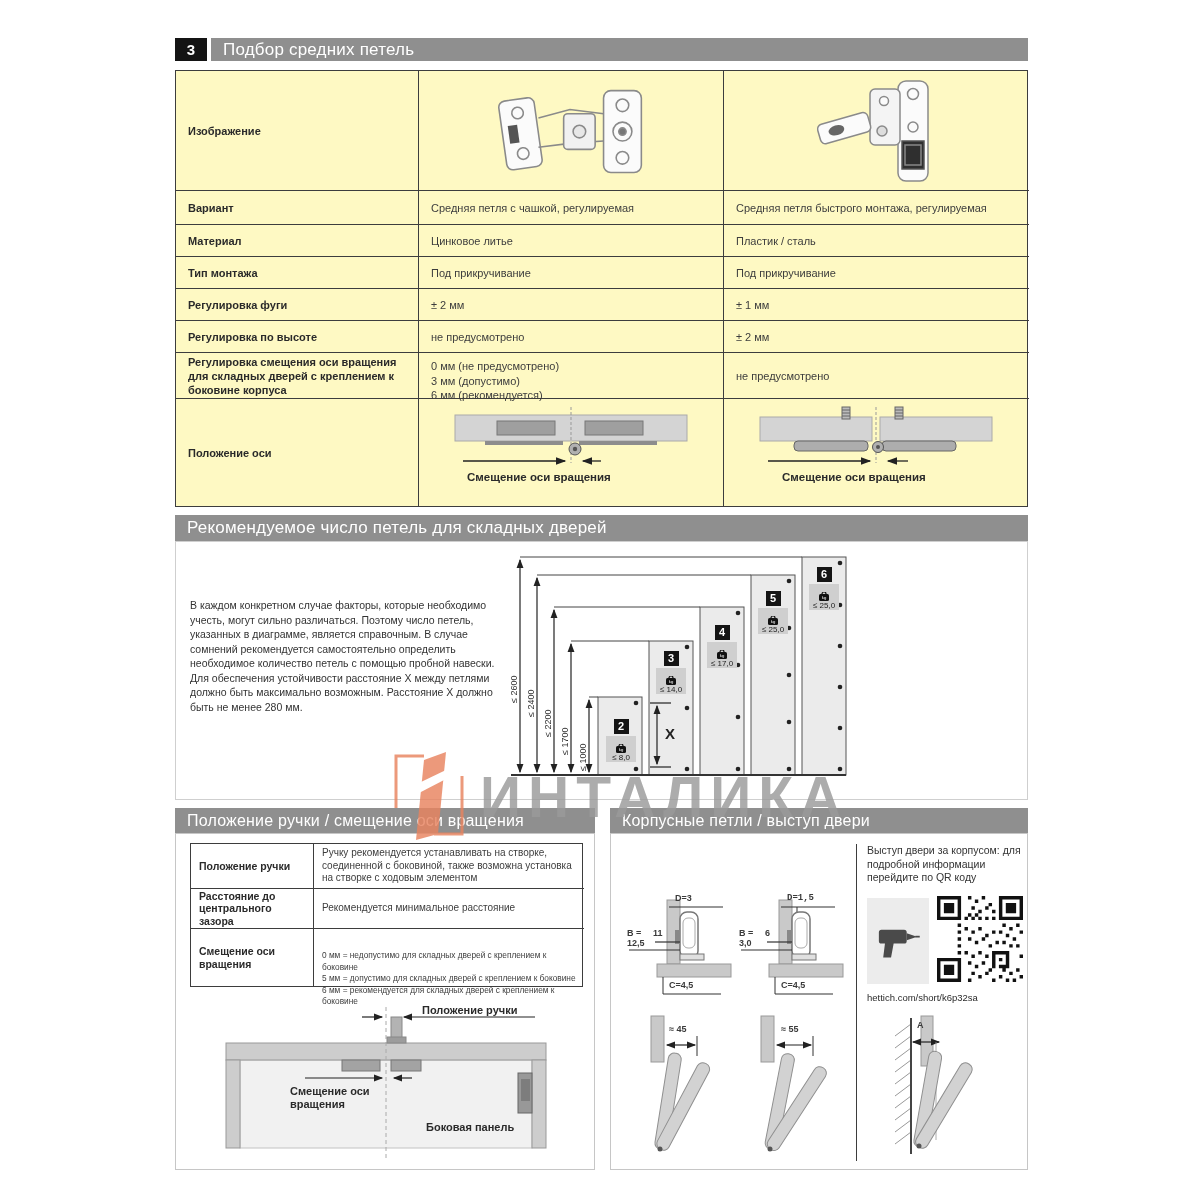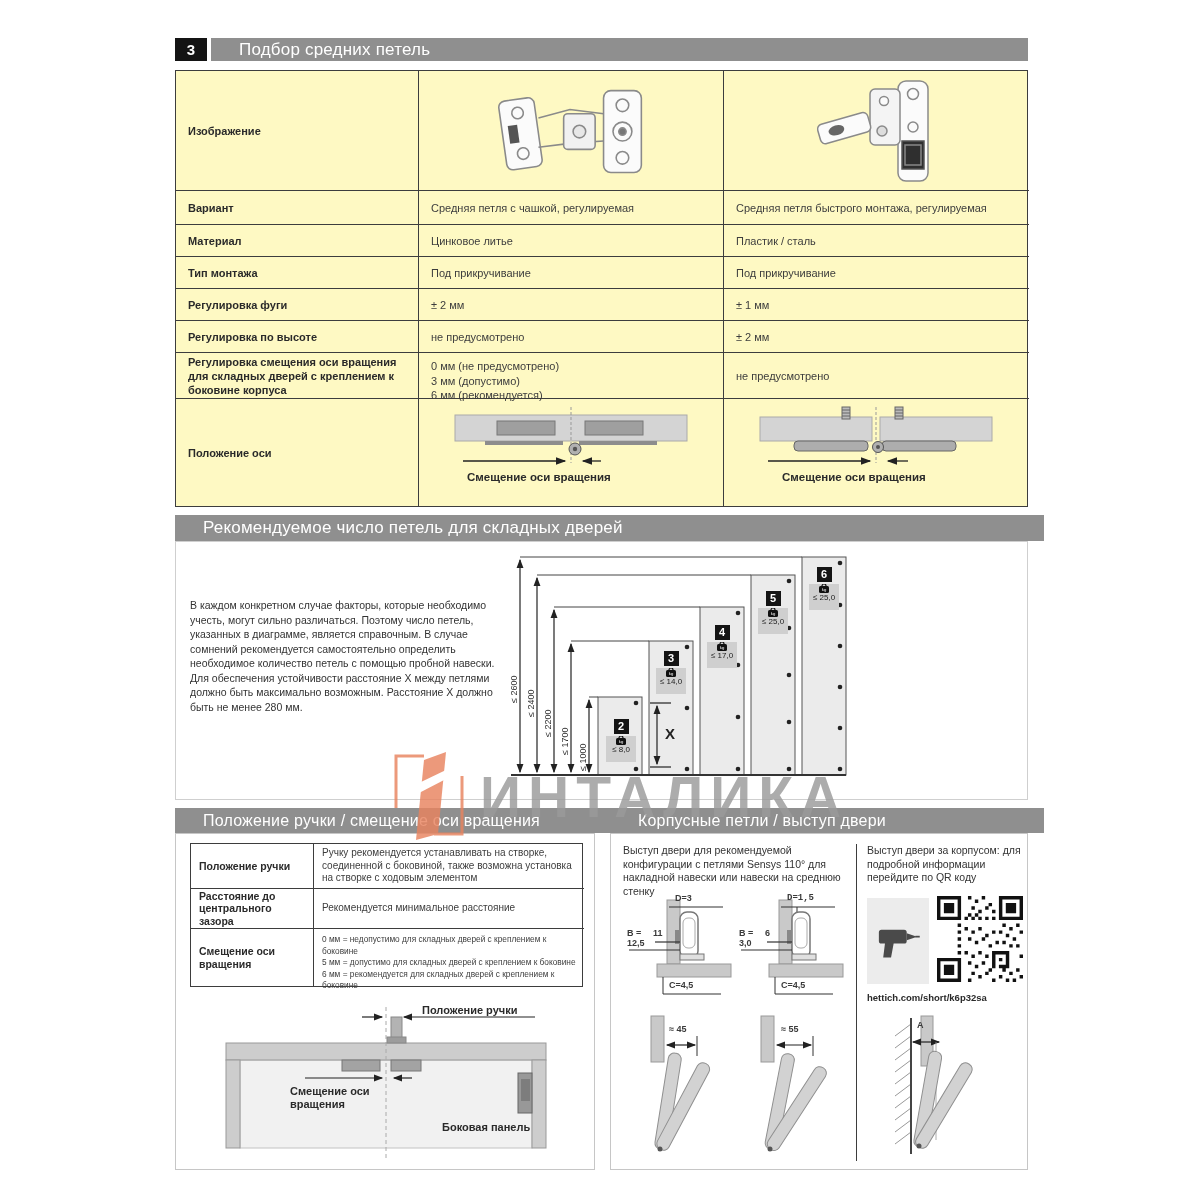--- a/index.html
+++ b/index.html
@@ -1,21 +1,21 @@
 <!DOCTYPE html>
 <html><head>
 <meta charset="utf-8">
 <style>
   html,body{margin:0;padding:0;background:#fff;}
   .page{position:relative;width:1200px;height:1200px;background:#fff;
         font-family:"Liberation Sans",sans-serif;color:#333;overflow:hidden;}
   .abs{position:absolute;}
   
   .hdrbar{background:#8f8f8f;color:#fff;font-size:17px;display:flex;align-items:center;
-          padding-left:28px;letter-spacing:.2px;}
+          padding-left:12px;letter-spacing:.2px;}
   .numbox{background:#141414;color:#fff;font-weight:bold;font-size:15px;
           display:flex;align-items:center;justify-content:center;}
   
   .t1{display:grid;grid-template-columns:243px 305px 305px;
       grid-template-rows:120px 34px 32px 32px 32px 32px 46px 107px;
       border:1px solid #3d3d3d;box-sizing:border-box;background:#fef9c3;}
   .t1 > div{box-sizing:border-box;font-size:11px;display:flex;align-items:center;
             padding:4px 12px;position:relative;}
   .cb{border-bottom:1px solid #3d3d3d;}
   .cr{border-right:1px solid #3d3d3d;}
@@ -27,35 +27,35 @@
   .cap{position:absolute;font-weight:bold;font-size:11.5px;color:#2a2a2a;white-space:nowrap;}
   
   .panel{background:#fff;border:1px solid #cfcfcf;box-sizing:border-box;}
   .ptext{font-size:10.5px;line-height:14.5px;color:#333;}
   .vlab{position:absolute;transform:rotate(-90deg);transform-origin:0 0;
         font-size:9px;color:#333;white-space:nowrap;}
   .badge{position:absolute;width:30px;text-align:center;}
   .bnum{width:15px;height:15px;background:#141414;color:#fff;font-weight:bold;
         font-size:11px;line-height:15px;margin:0 auto;}
   .bkg{width:30px;height:26px;background:#cfcfcf;margin-top:2px;display:flex;
-       flex-direction:column;align-items:center;justify-content:flex-start;}
+       flex-direction:column;align-items:center;justify-content:flex-end;}
   .bkg .wt{font-size:8px;color:#222;line-height:9px;}
   .xlab{position:absolute;font-weight:bold;font-size:15px;color:#222;}
   
   .t3{display:grid;grid-template-columns:123px 270px;grid-template-rows:45px 40px 57px;
       border:1px solid #3d3d3d;box-sizing:border-box;background:#fff;}
   .t3 > div{box-sizing:border-box;display:flex;align-items:center;padding:3px 8px;}
   .t3 .lc{font-size:10.5px;line-height:12.5px;}
   .t3 .vc{font-size:10px;line-height:12.5px;}
-  .t3 .sm{font-size:8.3px;line-height:11.5px;display:block;padding-top:5px;}
+  .t3 .sm{font-size:8.3px;line-height:11.5px;display:block;padding-top:5px;margin-top:16px;}
   .dlab{position:absolute;font-weight:bold;font-size:11px;color:#2a2a2a;white-space:nowrap;}
   
   .s4text{font-size:10.5px;line-height:13.5px;color:#333;}
   .mlab{position:absolute;font-weight:bold;font-size:9px;color:#3a3a3a;white-space:nowrap;}
-  .url{font-weight:bold;font-size:9.5px;color:#2a2a2a;text-align:center;}
+  .url{font-weight:normal;font-size:9.5px;color:#2a2a2a;text-align:center;}
   
   .wm{z-index:10;opacity:.82;pointer-events:none;}
   .wmtext{font-size:57px;font-weight:bold;color:#9a9a9a;letter-spacing:7px;white-space:nowrap;}
 </style>
 </head>
 <body>
 
 <div class="page">
 
 <svg width="0" height="0" class="abs">
@@ -351,27 +351,26 @@
     <rect x="328" y="70" width="14" height="40" fill="#989898" stroke="#666"></rect>
     <rect x="331" y="76" width="9" height="22" fill="#7d7d7d"></rect>
     <line x1="345" y1="14" x2="214" y2="14" stroke="#222" stroke-width="1.2" marker-end="url(#ah)"></line>
     <line x1="172" y1="14" x2="192" y2="14" stroke="#222" stroke-width="1.2" marker-end="url(#ah)"></line>
     <line x1="115" y1="75" x2="192" y2="75" stroke="#222" stroke-width="1.2" marker-end="url(#ah)"></line>
     <line x1="222" y1="75" x2="204" y2="75" stroke="#222" stroke-width="1.2" marker-end="url(#ah)"></line>
   </svg>
   <div class="dlab" style="left:232px;top:1px;">Положение ручки</div>
   <div class="dlab" style="left:100px;top:82px;">Смещение оси</div>
   <div class="dlab" style="left:100px;top:95px;">вращения</div>
-  <div class="dlab" style="left:252px;top:118px;">Боковая панель</div>
+  <div class="dlab" style="left:236px;top:118px;">Боковая панель</div>
 </div>
 
 <div class="abs hdrbar" style="left:610px;top:808px;width:406px;height:25px;font-size:16px;">Корпусные петли / выступ двери</div>
 <div class="abs panel" style="left:610px;top:833px;width:418px;height:337px;border-color:#c6c6c6;">
   <div class="abs" style="left:245px;top:10px;width:1px;height:317px;background:#3d3d3d;"></div>
-  <div class="abs s4text" style="left:12px;top:10px;width:228px;">Выступ двери для рекомендуемой конфигурации с петлями Sensys 110° для накладной навески или навески на среднюю стенку</div>
   <div class="abs s4text" style="left:256px;top:10px;width:156px;">Выступ двери за корпусом: для подробной информации перейдите по QR коду</div>
 
   <div class="abs" style="left:14px;top:58px;width:110px;height:115px;">
     <svg width="110" height="115" viewBox="0 0 110 115">
       <rect x="42" y="8" width="13" height="64" fill="#c9c9c9" stroke="#999"></rect>
       <line x1="44" y1="15" x2="98" y2="15" stroke="#333" stroke-width="1.2"></line>
       <rect x="55" y="20" width="18" height="46" rx="7" fill="#fff" stroke="#777" stroke-width="1.5"></rect>
       <rect x="58" y="26" width="12" height="30" rx="5" fill="none" stroke="#aaa"></rect>
       <rect x="50" y="38" width="5" height="14" fill="#888"></rect>
       <rect x="32" y="72" width="74" height="13" fill="#c9c9c9" stroke="#999"></rect>

